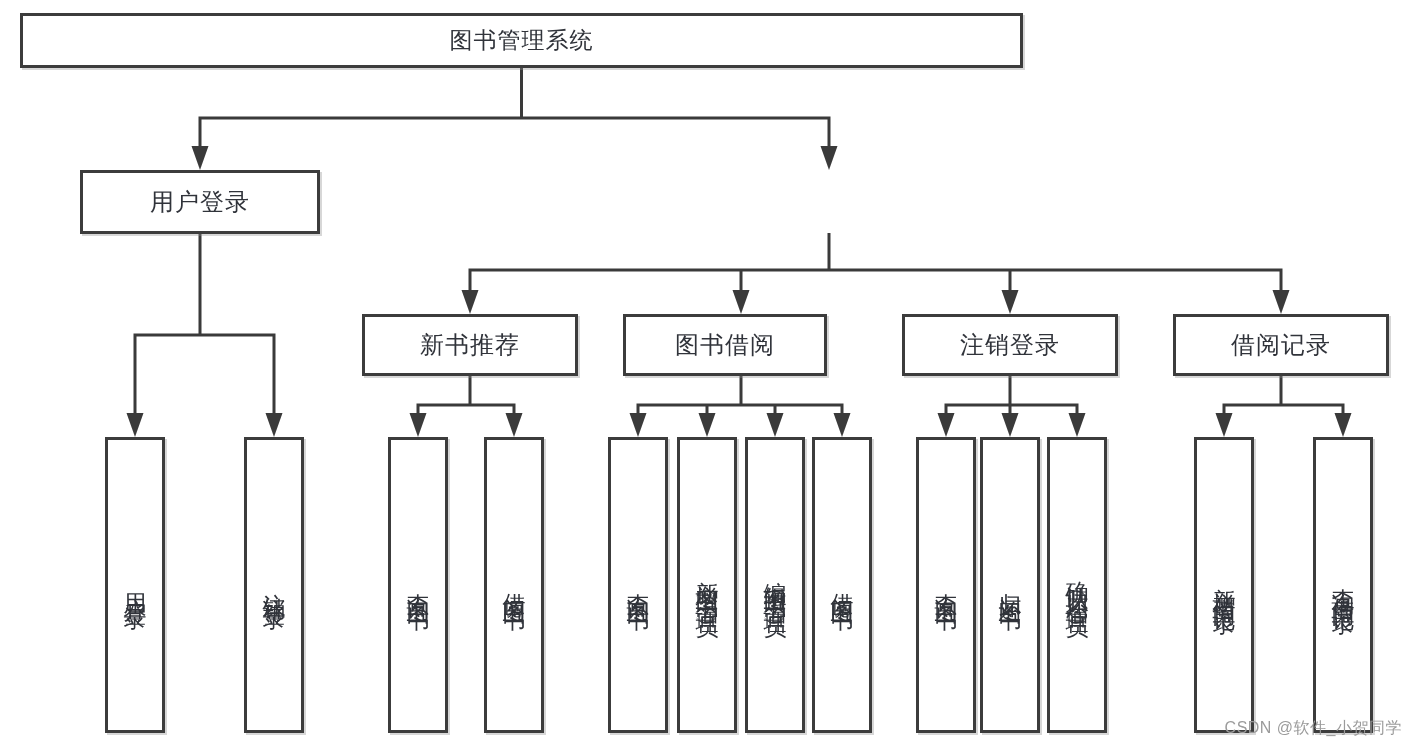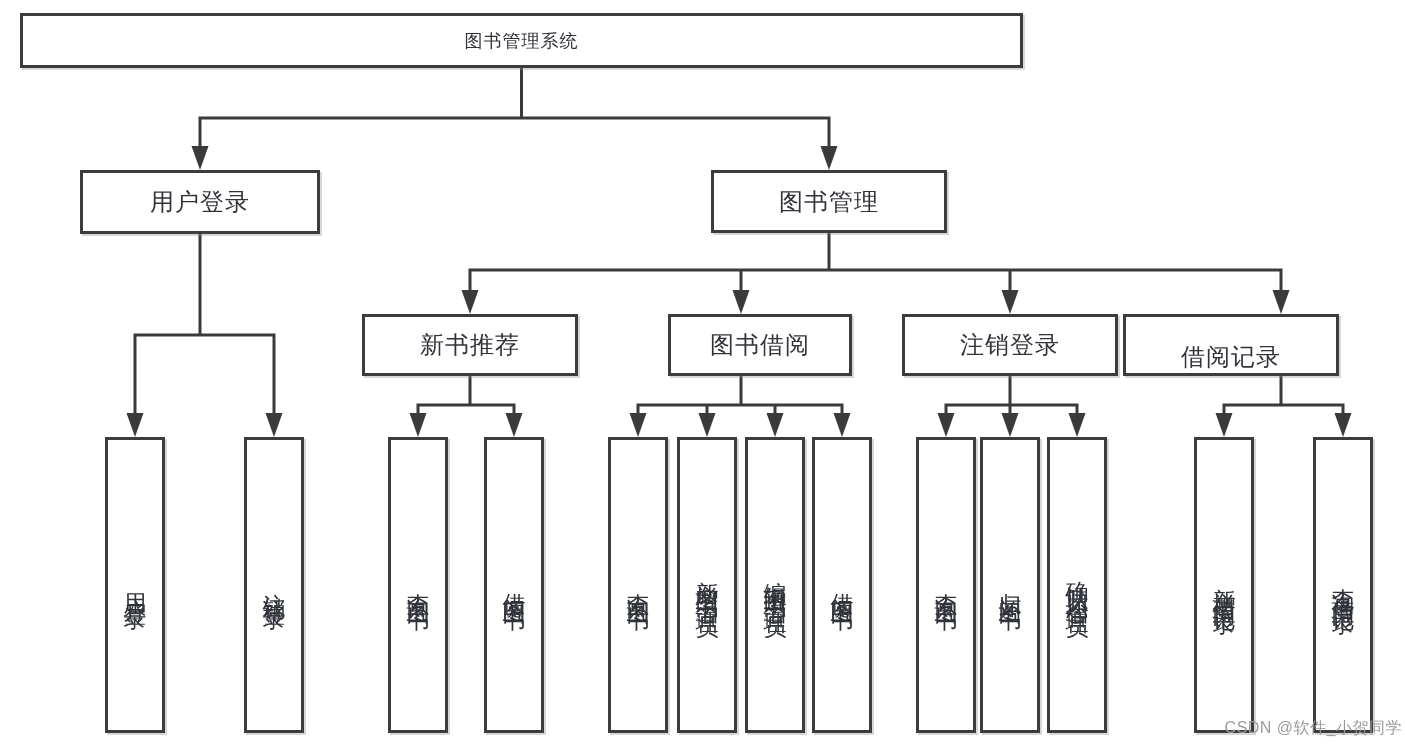--- a/index.html
+++ b/index.html
@@ -27,21 +27,21 @@
     box-sizing: border-box;
     background: #ffffff;
     border: 3px solid #3c3c3c;
     box-shadow: 2px 2px 0 rgba(140,140,140,0.35);
     display: flex;
     align-items: center;
     justify-content: center;
     color: #30333a;
   }
   .node .lbl {
-    font-size: 18px;
+    font-size: 23px;
     letter-spacing: 1px;
     white-space: nowrap;
   }
   .node.l2 .lbl, .node.l3 .lbl {
     font-size: 24px;
   }
   .node.leaf {
     width: 60px;
     top: 437px;
     height: 296px;
@@ -102,34 +102,31 @@
     </g>
   </svg>
 
   <div class="node root" style="left:20px; top:13px; width:1003px; height:55px;">
     <span class="lbl">图书管理系统</span>
   </div>
 
   <div class="node l2" style="left:80px; top:170px; width:240px; height:64px;">
     <span class="lbl">用户登录</span>
   </div>
-  <div class="node l2" style="left:711px; top:170px; width:236px; height:63px;">
-    <span class="lbl">图书管理</span>
-  </div>
 
   <div class="node l3" style="left:362px; top:314px; width:216px; height:62px;">
     <span class="lbl">新书推荐</span>
   </div>
-  <div class="node l3" style="left:668px; top:314px; width:184px; height:62px;">
+  <div class="node l3" style="left:623px; top:314px; width:204px; height:62px;">
     <span class="lbl">图书借阅</span>
   </div>
   <div class="node l3" style="left:902px; top:314px; width:216px; height:62px;">
     <span class="lbl">注销登录</span>
   </div>
-  <div class="node l3" style="left:1123px; top:314px; width:216px; height:62px;align-items:flex-end;">
+  <div class="node l3" style="left:1173px; top:314px; width:216px; height:62px;">
     <span class="lbl">借阅记录</span>
   </div>
 
   <div class="node leaf" style="left:105px;">
     <span class="vlbl">用户登录</span>
   </div>
   <div class="node leaf" style="left:244px;">
     <span class="vlbl">注销登录</span>
   </div>
   <div class="node leaf" style="left:388px;">

